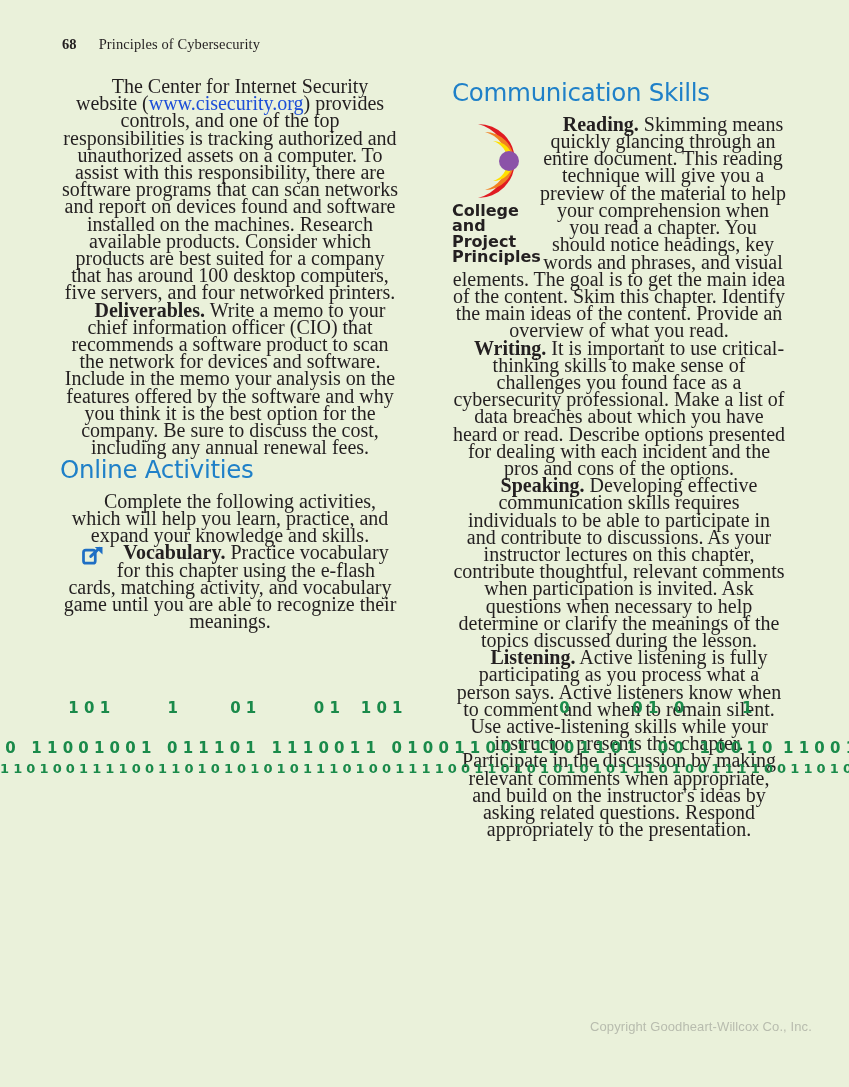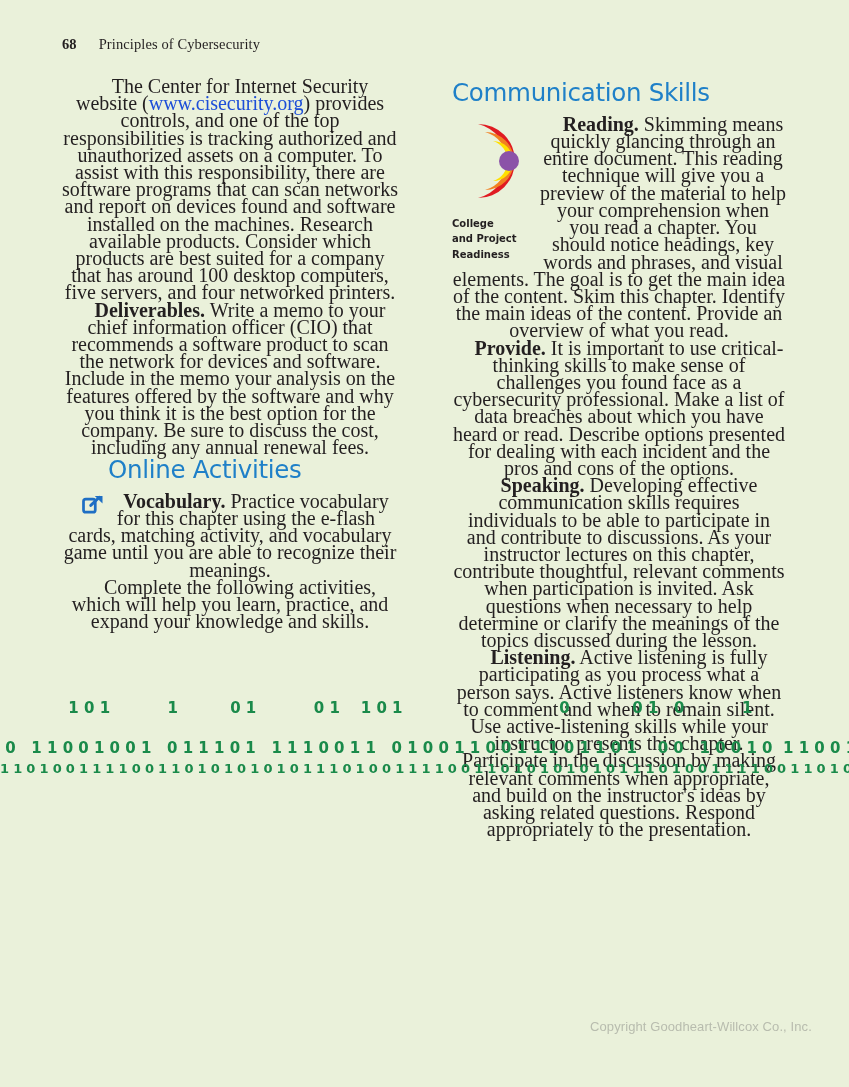--- a/index.html
+++ b/index.html
@@ -30,21 +30,21 @@
   h2.sect {
     color:#1f80c8;
     font-family:"DejaVu Sans", sans-serif;
     font-weight:400;
     font-size:24.5px;
     line-height:1.22;
     margin:0 0 8px 0;
     letter-spacing:-0.3px;
   }
   h2.sect .line2 { display:block; }
-  h2.online { margin-top:0;margin-left:48px; }
+  h2.online { margin-top:0; }
 
   p.body {
     margin:0;
     font-size:20px;
     line-height:17.2px;
     text-indent:20px;
     text-align:center;
   }
   .lead { font-weight:bold; }
   a.weblink { color:#1d4ed8; text-decoration:none; }
@@ -61,24 +61,24 @@
   .ccr {
     float:left;
     width:78px;
     margin:6px 10px 2px 0px;
     shape-outside: margin-box;
   }
   .ccr-art { width:76px; height:78px; display:block; }
   .ccr-label {
     font-family:"DejaVu Sans", sans-serif;
     font-weight:bold;
-    font-size:10px;
+    font-size:16px;
     line-height:15.5px;
     color:#231f20;
-    margin-top:16px;
+    margin-top:3px;
   }
 
   
   .copyright {
     position:absolute;
     left:590px; top:1019px;
     font-family:"Liberation Sans", sans-serif;
     font-size:13px;
     color:#b8bcae;
     letter-spacing:.1px;
@@ -111,50 +111,50 @@
 
 
     <p class="body"><span>The Center for Internet Security website (</span><a class="weblink" href="#">www.cisecurity.org</a><span>) provides controls, and one of the top responsibilities is tracking authorized and unauthorized assets on a computer. To assist with this responsibility, there are software programs that can scan networks and report on devices found and software installed on the machines. Research available products. Consider which products are best suited for a company that has around 100 desktop computers, five servers, and four networked printers.</span></p>
 
     <p class="body"><span class="lead">Deliverables.</span><span> Write a memo to your chief information officer (CIO) that recommends a software product to scan the network for devices and software. Include in the memo your analysis on the features offered by the software and why you think it is the best option for the company. Be sure to discuss the cost, including any annual renewal fees.</span></p>
   </div>
 
   <div class="online-wrap">
     <h2 class="sect online">Online Activities</h2>
 
+    <p class="body">Complete the following activities, which will help you learn, practice, and expand your knowledge and skills.</p>
+
     <p class="body vocab-para"><span class="vocab-icon"><svg viewBox="0 0 24 21" width="22" height="19" aria-hidden="true">
             <rect x="1.5" y="4.5" width="13" height="14.5" rx="2.5" ry="2.5" fill="none" stroke="#1f6fc4" stroke-width="3"></rect>
             <path d="M9.5 11.5 L19 2.5" stroke="#1f6fc4" stroke-width="3.2" fill="none" stroke-linecap="round"></path>
             <path d="M22.5 1 L22.5 9.5 L14 1 Z" fill="#1f6fc4"></path>
           </svg></span><span class="lead">Vocabulary.</span><span> Practice vocabulary for this chapter using the e-flash cards, matching activity, and vocabulary game until you are able to recognize their meanings.</span></p>
-
-    <p class="body">Complete the following activities, which will help you learn, practice, and expand your knowledge and skills.</p>
   </div>
 
   <div class="col col-right">
 
     <h2 class="sect">Communication Skills</h2>
 
     <div class="ccr">
       <svg class="ccr-art" viewBox="0 0 76 78" aria-hidden="true">
         <path d="M26 2 A38 38 0 0 1 26 76 A30 30 0 0 0 26 2 Z" fill="#e01b22"></path>
         <path d="M33 10 A30 30 0 0 1 33 68 A23 23 0 0 0 33 10 Z" fill="#f28022"></path>
         <path d="M41 19 A21 21 0 0 1 41 59 A16 16 0 0 0 41 19 Z" fill="#ffe000"></path>
         <circle cx="57" cy="39" r="10" fill="#8b52a8"></circle>
       </svg>
       <div class="ccr-label">
         <div>College</div>
         <div>and Project</div>
-        <div>Readiness</div>
+        <div>Principles</div>
       </div>
     </div>
 
     <p class="body"><span class="lead">Reading.</span><span> Skimming means quickly glancing through an entire document. This reading technique will give you a preview of the material to help your comprehension when you read a chapter. You should notice headings, key words and phrases, and visual elements. The goal is to get the main idea of the content. Skim this chapter. Identify the main ideas of the content. Provide an overview of what you read.</span></p>
 
-    <p class="body"><span class="lead">Provide.</span><span> It is important to use critical-thinking skills to make sense of challenges you found face as a cybersecurity professional.  Make a list of data breaches about which you have heard or read. Describe options presented for dealing with each incident and the pros and cons of the options.</span></p>
+    <p class="body"><span class="lead">Writing.</span><span> It is important to use critical-thinking skills to make sense of challenges you found face as a cybersecurity professional.  Make a list of data breaches about which you have heard or read. Describe options presented for dealing with each incident and the pros and cons of the options.</span></p>
 
     <p class="body"><span class="lead">Speaking.</span><span> Developing effective communication skills requires individuals to be able to participate in and contribute to discussions. As your instructor lectures on this chapter, contribute thoughtful, relevant comments when participation is invited. Ask questions when necessary to help determine or clarify the meanings of the topics discussed during the lesson.</span></p>
 
     <p class="body"><span class="lead">Listening.</span><span> Active listening is fully participating as you process what a person says. Active listeners know when to comment and when to remain silent. Use active-listening skills while your instructor presents this chapter. Participate in the discussion by making relevant comments when appropriate, and build on the instructor's ideas by asking related questions. Respond appropriately to the presentation.</span></p>
   </div>
 
   <div class="binary">
     <span class="brow r1">      1 0 1           1          0 1           0 1    1 0 1                              0            0 1   0           1</span>
     <span class="brow r3"> 0   1 1 0 0 1 0 0 1   0 1 1 1 0 1   1 1 1 0 0 1 1   0 1 0 0 1 1 0 0 1 1 1 0 1 1 0 1    0 0   1 0 0 1 0  1 1 0 0 1 1 1 0    0 1</span>
     <span class="brow r4">1 1 0 1 0 0 1 1 1 1 0 0 1 1 0 1 0 1 0 1 0 1 0 1 1 1 0 1 0 0 1 1 1 1 0 0 1 1 0 1 0 1 0 1 0 1 0 1 1 1 0 1 0 0 1 1 1 1 0 0 1 1 0 1 0 1 0 1 0 1</span>

